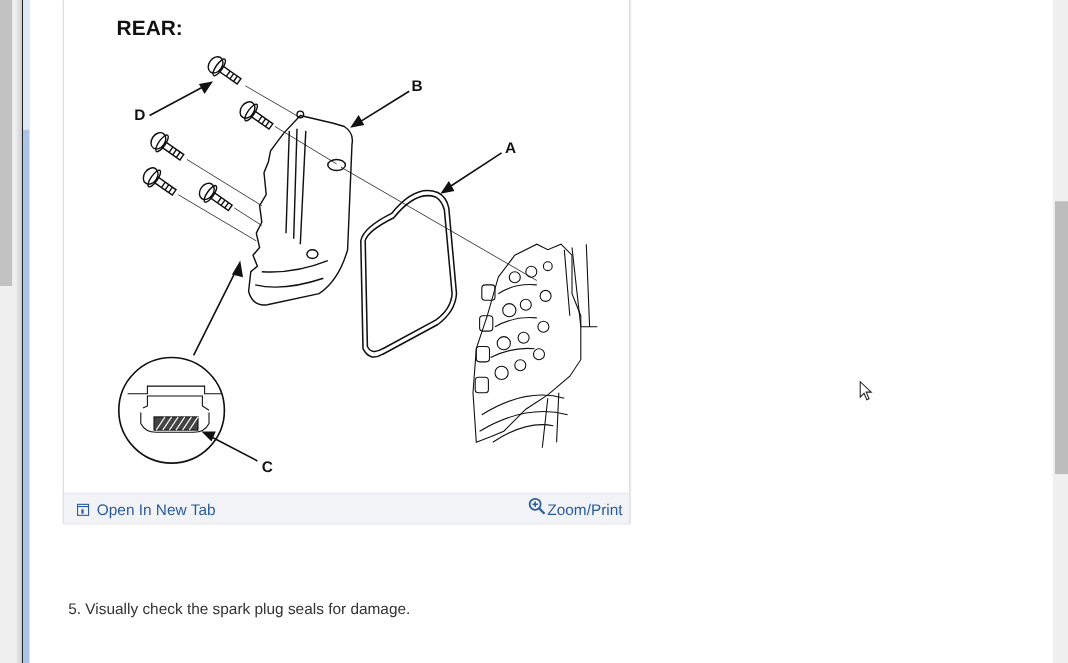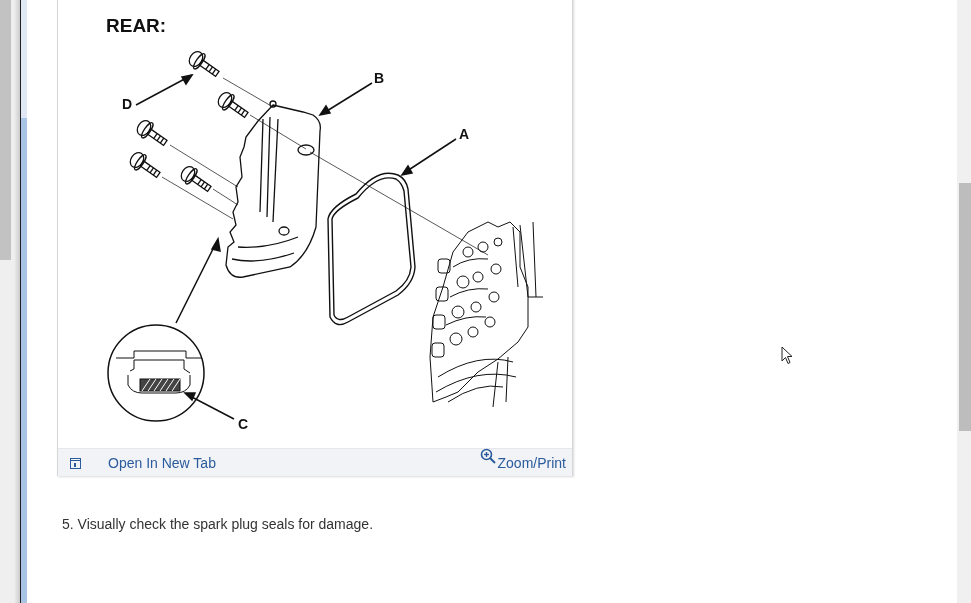--- a/index.html
+++ b/index.html
@@ -26,36 +26,36 @@
       border: 1px solid #d6d6d6; background: #ffffff;
       box-shadow: 1px 1px 2px rgba(0,0,0,0.15);
     }
     .figure .diagram { position: absolute; left: 0; top: 0; width: 514px; height: 450px; }
     .figure .footer {
       position: absolute; left: 0; top: 451px; width: 514px; height: 27px;
       background: #f2f3f7; border-top: 1px solid #e6e7ec;
     }
     .footer .open-tab {
       position: absolute; left: 12px; top: 6px; color: #2a5b9c; font-size: 14px;
-      display: flex; align-items: center; cursor: pointer; gap: 20px;
+      display: flex; align-items: center; cursor: pointer;
     }
     .footer .open-tab .ico { width: 11px; height: 11px; border: 1.5px solid #2a5b9c; box-sizing: border-box;
       position: relative; margin-right: 7px; }
     .footer .open-tab .ico::before { content: ""; position: absolute; left: 0; top: 1px; right: 0; height: 1.5px; background: #2a5b9c; }
     .footer .open-tab .ico::after { content: ""; position: absolute; left: 3px; top: 4px; width: 2px; height: 4px; background: #2a5b9c; }
     .footer .zoom-print {
       position: absolute; right: 6px; top: 3px; color: #2a5b9c; font-size: 14px;
-      display: flex; cursor: pointer;
+      display: flex; align-items: center; cursor: pointer;
     }
     .footer .zoom-print svg { margin-right: 2px; margin-top: -4px; }
     .footer .zoom-print span.lbl { margin-top: 3px; }
 
     
     .steps { position: absolute; left: 35px; top: 514px; font-size: 14px; color: #333333; line-height: 20px; }
-    .steps div { white-space: nowrap; }
+    .steps div { white-space: nowrap; margin-top: 29px; }
 
     
     .scrollbar { position: absolute; left: 957px; top: 0; width: 14px; height: 603px; background: #f0f0f0; }
     .scrollbar .thumb { position: absolute; left: 2px; top: 183px; width: 12px; height: 248px; background: #bdbdbd; }
 
     
     .cursor { position: absolute; left: 781px; top: 346px; width: 14px; height: 20px; }
   </style>
 </head>
 <body>

